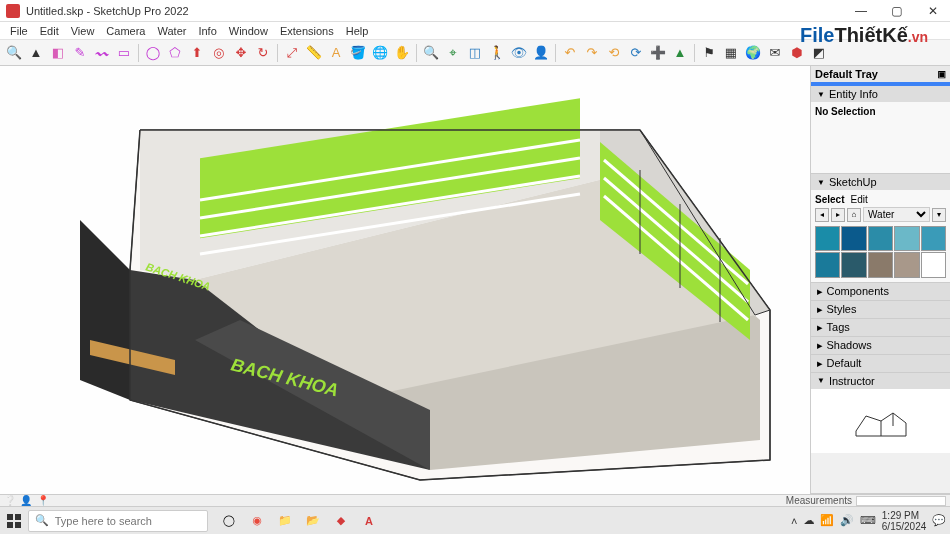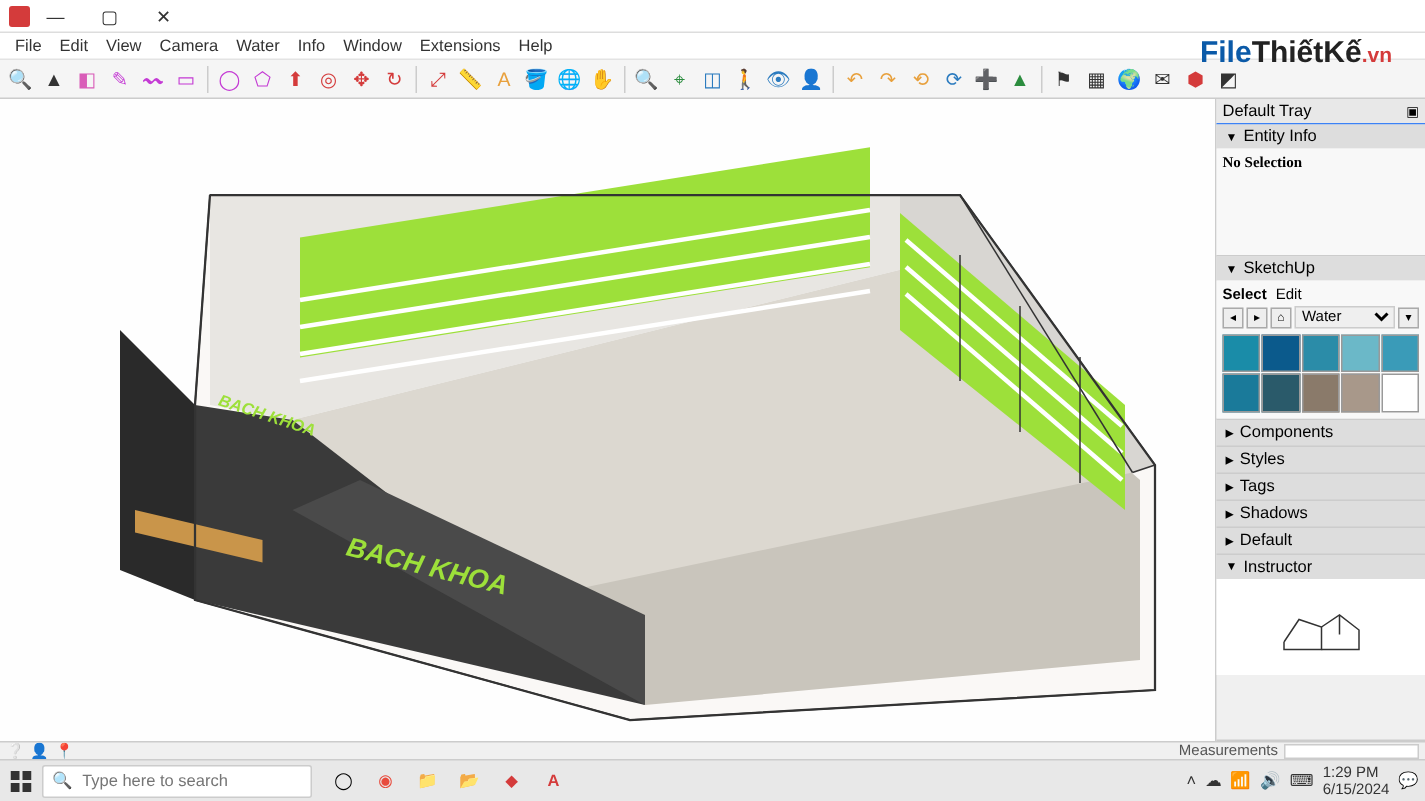--- a/index.html
+++ b/index.html
@@ -20,21 +20,21 @@
   .toolbar { height: 26px; background: #f5f5f5; display: flex; align-items: center; padding: 0 4px; border-bottom: 1px solid #ccc; gap: 2px; }
   .tb-btn { width: 20px; height: 20px; display: flex; align-items: center; justify-content: center; cursor: pointer; border-radius: 2px; }
   .tb-sep { width: 1px; height: 18px; background: #ccc; margin: 0 2px; }
 
   
   .main { display: flex; height: calc(100% - 22px - 18px - 26px - 12px - 28px); }
   .viewport { flex: 1; background: #fefefe; position: relative; overflow: hidden; }
   .viewport svg { width: 100%; height: 100%; }
   .right-panel { width: 140px; background: #f0f0f0; border-left: 1px solid #ccc; display: flex; flex-direction: column; font-size: 11px; }
 
-  .tray-header { background: #e8e8e8; border-bottom: 1px solid #3b82f6; padding: 2px 4px; display: flex; align-items: center; justify-content: space-between; }
+  .tray-header { background: #e8e8e8; border-bottom: 4px solid #3b82f6; padding: 2px 4px; display: flex; align-items: center; justify-content: space-between; font-weight: bold; }
   .panel-sec { border-bottom: 1px solid #ccc; }
   .panel-title { background: #ddd; padding: 2px 6px; font-size: 11px; display: flex; align-items: center; gap: 4px; cursor: pointer; }
   .panel-title .arrow { font-size: 8px; }
   .panel-body { padding: 4px; background: #f8f8f8; }
 
   .mat-name { display: flex; align-items: center; gap: 4px; margin-bottom: 4px; }
   .mat-swatch-lg { width: 34px; height: 34px; background: #595959; border: 1px solid #999; }
   .mat-input { flex: 1; font-size: 10px; border: 1px solid #ccc; padding: 1px 2px; }
 
   .sel-row { display: flex; gap: 6px; font-size: 10px; margin-bottom: 2px; }
@@ -74,20 +74,21 @@
   .logo-wm .f { color: #0b5aa8; }
   .logo-wm .t { color: #222; }
   .logo-wm .vn { color: #d43b3b; font-size: 14px; }
   .center-wm { position: absolute; top: 50%; left: 50%; transform: translate(-50%, -50%); font-size: 16px; color: rgba(120,120,120,0.55); pointer-events: none; z-index: 50; }
 </style>
 </head>
 <body>
 
 <div class="titlebar">
   <div class="icon"></div>
+  <div class="title">Untitled.skp - SketchUp Pro 2022</div>
   <div class="winbtns">
     <div class="winbtn">—</div>
     <div class="winbtn">▢</div>
     <div class="winbtn">✕</div>
   </div>
 </div>
 
 <div class="menubar" id="menubar">
     <div class="menuitem">File</div>
     <div class="menuitem">Edit</div>
@@ -201,21 +202,21 @@
     <div class="tray-header">
       <span>Default Tray</span>
       <span style="font-size:9px;">▣</span>
     </div>
     <div class="panel-sec">
       <div class="panel-title">
         <span class="arrow">▼</span>
         <span>Entity Info</span>
       </div>
       <div class="panel-body">
-        <div style="font-weight:bold;font-size:10px;font-family:Liberation Serif, serif;">No Selection</div>
+        <div style="font-weight:bold;font-size:10px;">No Selection</div>
         <div style="height:52px;"></div>
       </div>
     </div>
 
     <div class="panel-sec">
       <div class="panel-title">
         <span class="arrow">▼</span>
         <span>SketchUp</span>
       </div>
       <div class="panel-body">

